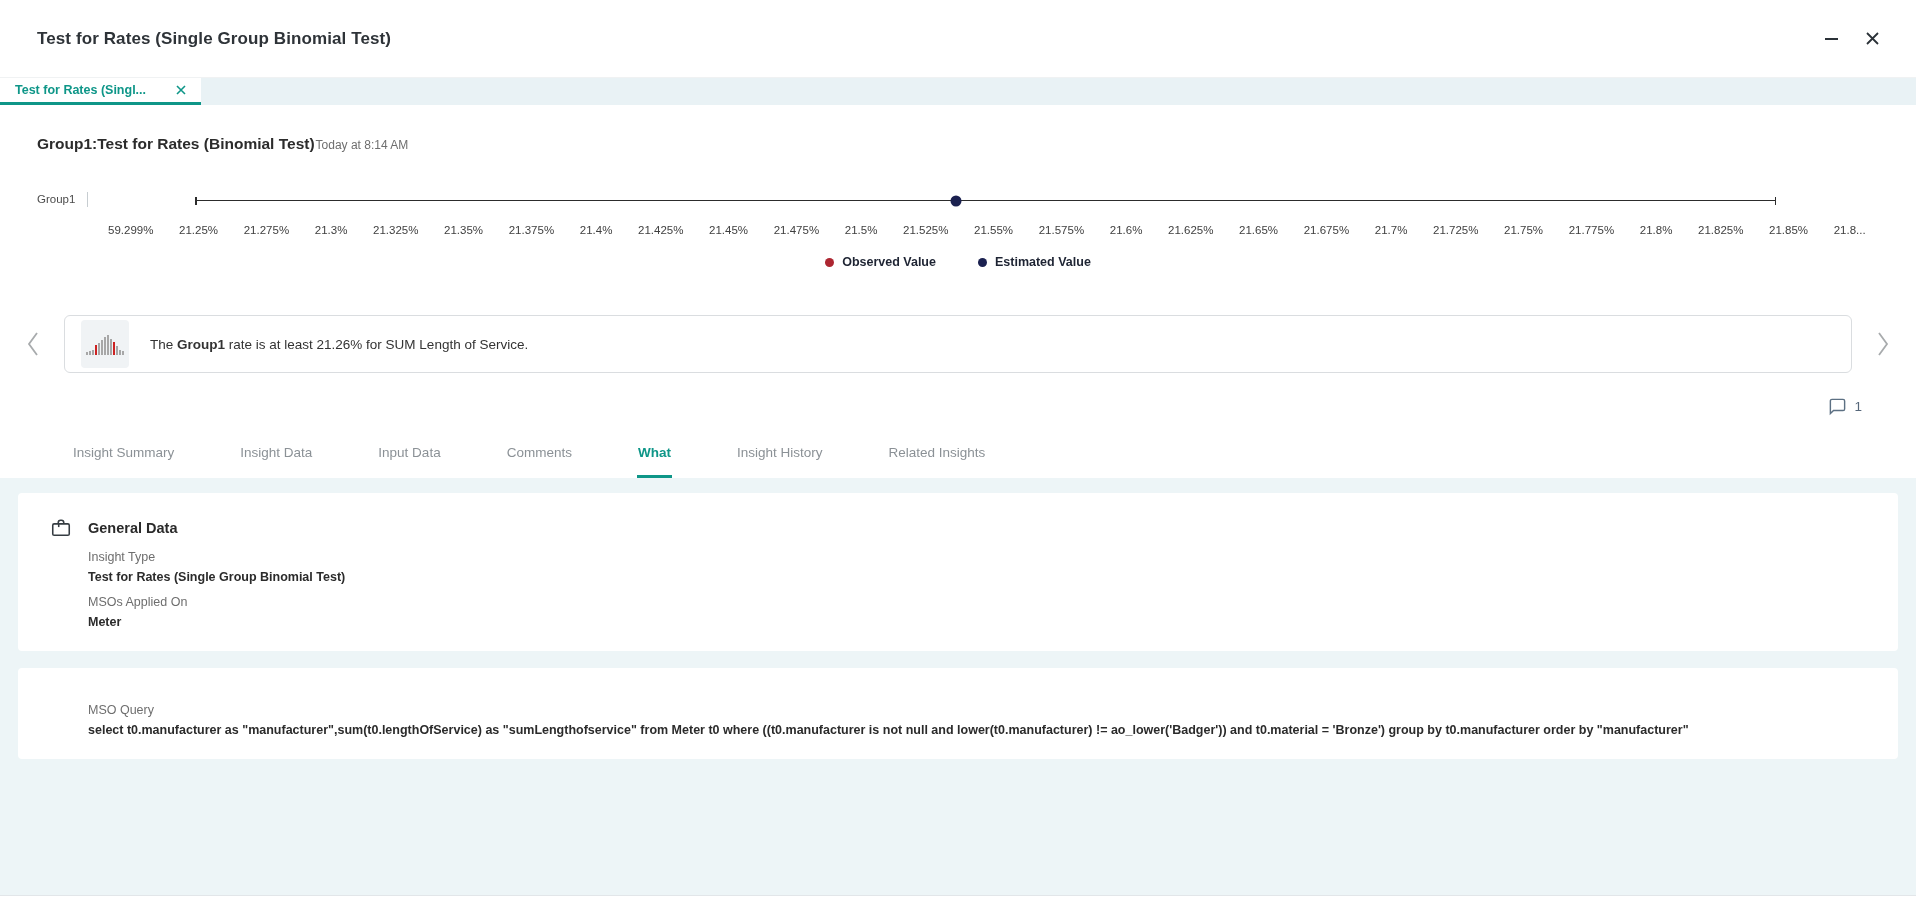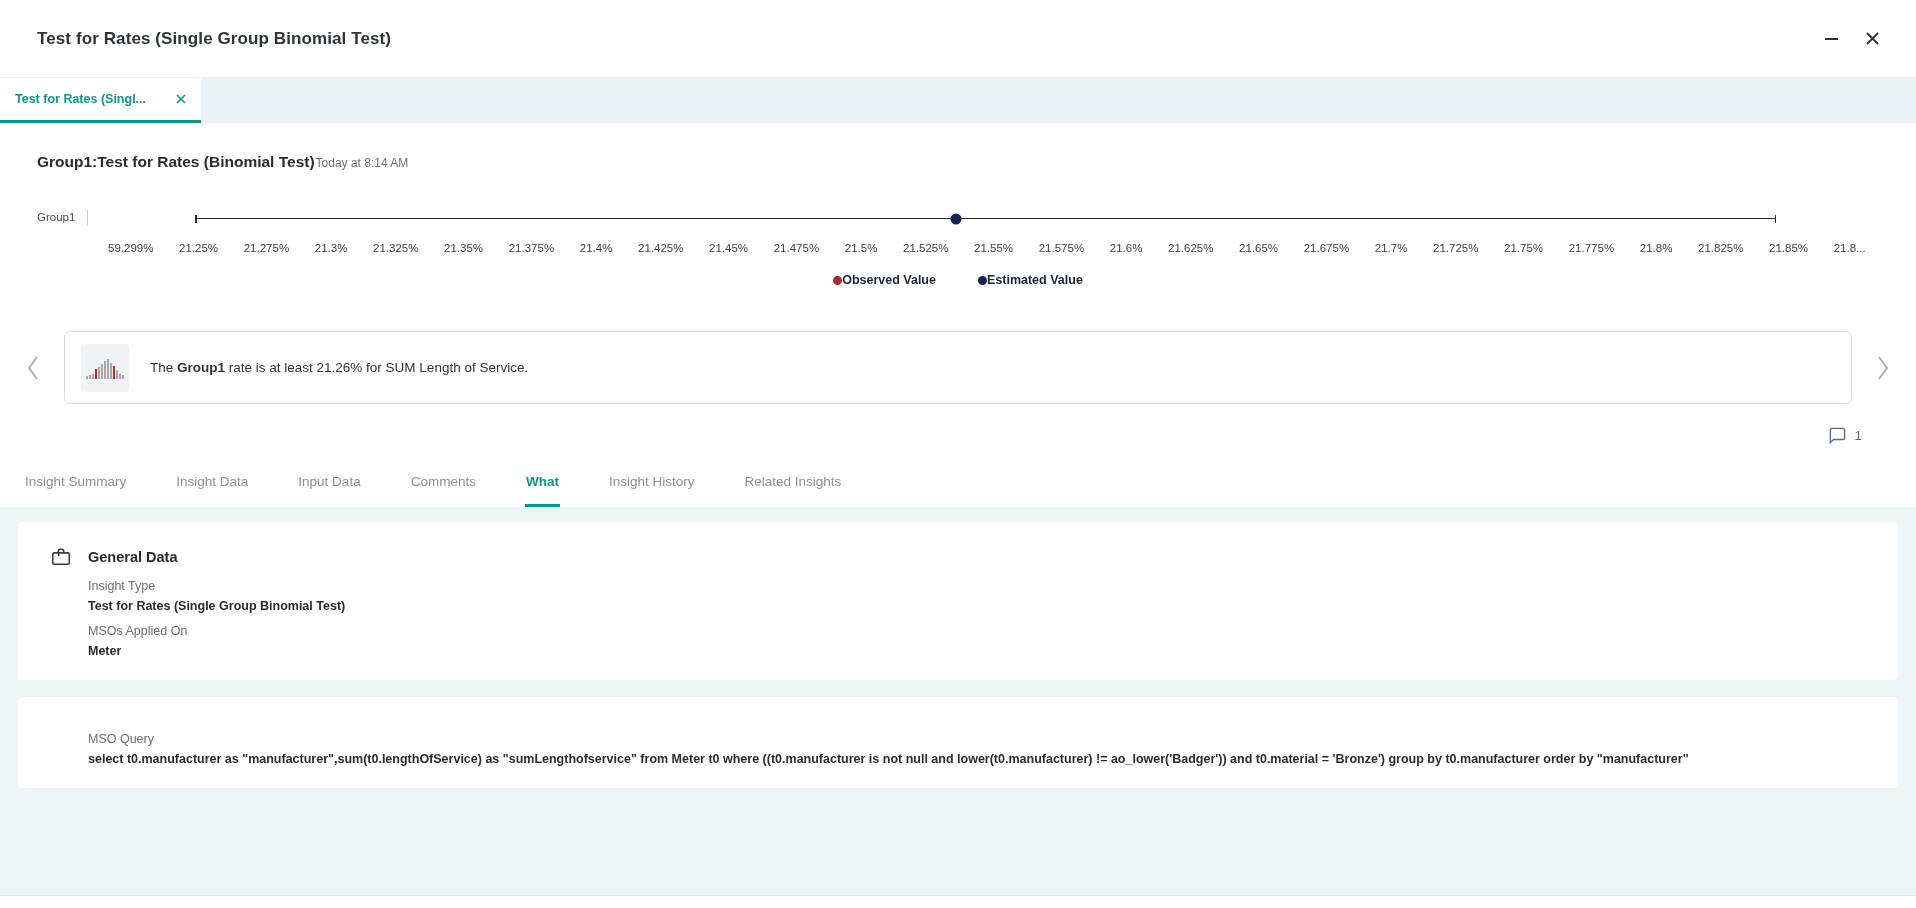--- a/index.html
+++ b/index.html
@@ -7,21 +7,21 @@
   body { font-family:"Liberation Sans", sans-serif; }
   .page { width:1916px; height:908px; display:flex; flex-direction:column; overflow:hidden; background:#fff; }
 
   
   .titlebar { height:78px; flex:0 0 auto; display:flex; align-items:center; padding:0 30px 0 37px; background:#fff; border-bottom:1px solid #f0f2f3; }
   .win-title { font-size:17px; font-weight:700; color:#2e3338; margin:0; letter-spacing:.1px; }
   .win-controls { margin-left:auto; display:flex; align-items:center; gap:14px; }
   .win-btn { background:none; border:none; padding:5px; cursor:pointer; display:flex; align-items:center; }
 
   
-  .tabstrip { height:45px; flex:0 0 auto; background:#e9f2f5; display:flex; align-items:stretch; }
+  .tabstrip { height:27px; flex:0 0 auto; background:#e9f2f5; display:flex; align-items:stretch; }
   .doc-tab { width:201px; background:#fff; border-bottom:3px solid #0e9688; display:flex; align-items:center; padding:0 12px 0 15px; cursor:pointer; }
   .doc-tab-label { color:#0e9688; font-size:12.5px; font-weight:700; white-space:nowrap; overflow:hidden; }
   .doc-tab-close { margin-left:auto; display:flex; padding:2px; cursor:pointer; }
 
   
   .heading-row { margin:30px 37px 0; display:flex; align-items:baseline; gap:1px; }
   .insight-title { font-size:15.5px; font-weight:700; color:#2c2c2c; margin:0; }
   .timestamp { font-size:12px; color:#6e6e6e; }
 
   
@@ -29,38 +29,38 @@
   .chart-row { position:relative; height:18px; }
   .group-label { position:absolute; left:7px; top:2px; font-size:11.5px; color:#4c4c4c; }
   .axis-divider { position:absolute; left:57px; top:1px; width:1px; height:15px; background:#c7cdd1; }
   .interval-line { position:absolute; left:8.9%; width:85.2%; top:9px; border-top:1.5px solid #2c2c2c; }
   .interval-line::before, .interval-line::after { content:""; position:absolute; top:-4.5px; width:1.5px; height:8px; background:#2c2c2c; }
   .interval-line::before { left:0; } .interval-line::after { right:0; }
   .estimated-dot { position:absolute; left:49.9%; top:9.5px; width:11px; height:11px; border-radius:50%; background:#1b2150; transform:translate(-50%,-50%); }
   .chart-ticks { display:flex; justify-content:space-between; padding:15px 20px 0 78px; font-size:11.5px; color:#3e3e3e; white-space:nowrap; }
 
   .legend { display:flex; justify-content:center; gap:42px; margin-top:19px; }
-  .legend-item { display:flex; align-items:center; font-size:12.5px; font-weight:700; color:#1e2433; }
+  .legend-item { display:flex; align-items:center; gap:8px; font-size:12.5px; font-weight:700; color:#1e2433; }
   .legend-dot { width:9px; height:9px; border-radius:50%; display:inline-block; }
   .legend-dot.observed { background:#ad2631; }
   .legend-dot.estimated { background:#1b2150; }
 
   
   .carousel { display:flex; align-items:center; margin:44px 14px 0; }
   .nav-btn { background:none; border:none; width:38px; height:62px; display:flex; align-items:center; justify-content:center; cursor:pointer; padding:0; }
-  .insight-card { flex:1; margin:0 12px; height:73px; border:1px solid #dadde0; border-radius:6px; display:flex; align-items:center; padding:0 16px; gap:21px; background:#fff; cursor:pointer; }
+  .insight-card { flex:1; margin:0 12px; height:58px; border:1px solid #dadde0; border-radius:6px; display:flex; align-items:center; padding:0 16px; gap:21px; background:#fff; cursor:pointer; }
   .insight-thumb { width:48px; height:48px; background:#f0f3f5; border-radius:4px; display:flex; align-items:center; justify-content:center; flex:0 0 auto; }
   .insight-text { font-size:13.5px; color:#333; margin:0; }
   .insight-text b { font-weight:700; }
 
   .comment-row { display:flex; justify-content:flex-end; margin:20px 50px 0 0; }
   .comment-btn { display:flex; align-items:center; gap:7px; background:none; border:none; color:#56677a; font-size:13.5px; cursor:pointer; font-family:inherit; padding:2px 4px; }
 
   
-  .tabs { display:flex; gap:48px; margin:27px 0 0 24px; }
+  .tabs { display:flex; gap:64px; margin:27px 0 0 72px; }
   .tab { background:none; border:none; font-family:inherit; font-size:13.5px; color:#8b9196; padding:0 1px 15px; cursor:pointer; border-bottom:3px solid transparent; }
   .tab.active { color:#0e9688; font-weight:700; border-bottom-color:#0e9688; }
 
   
   .content-area { flex:1 1 auto; background:#edf5f7; padding:15px 18px; overflow:hidden; }
   .card { background:#fff; border-radius:4px; padding:24px 30px 22px 32px; }
   .card + .card { margin-top:17px; }
   .card-header { display:flex; align-items:center; gap:16px; }
   .card-title { margin:0; font-size:14.5px; font-weight:700; color:#2a2a2a; }
   .field { margin-left:38px; margin-top:11px; }

